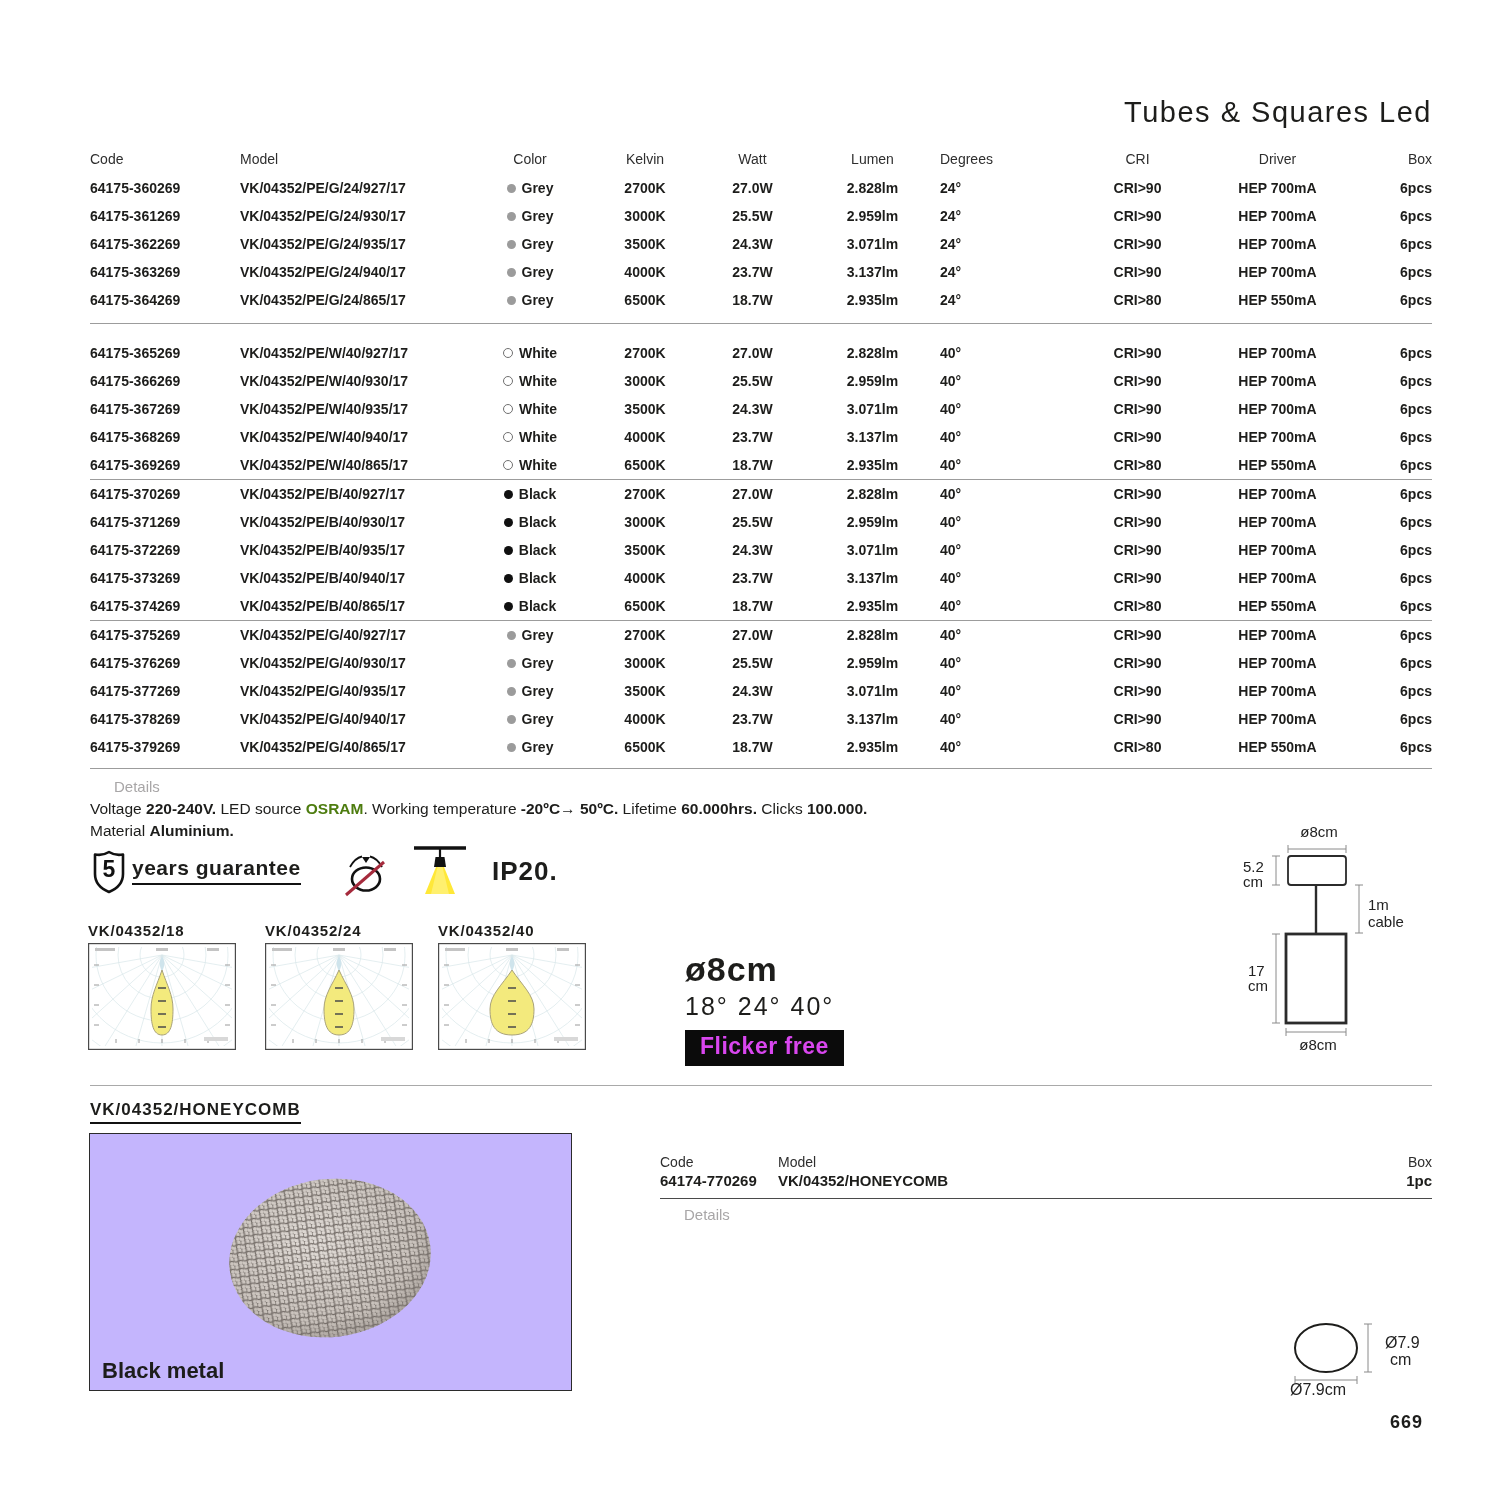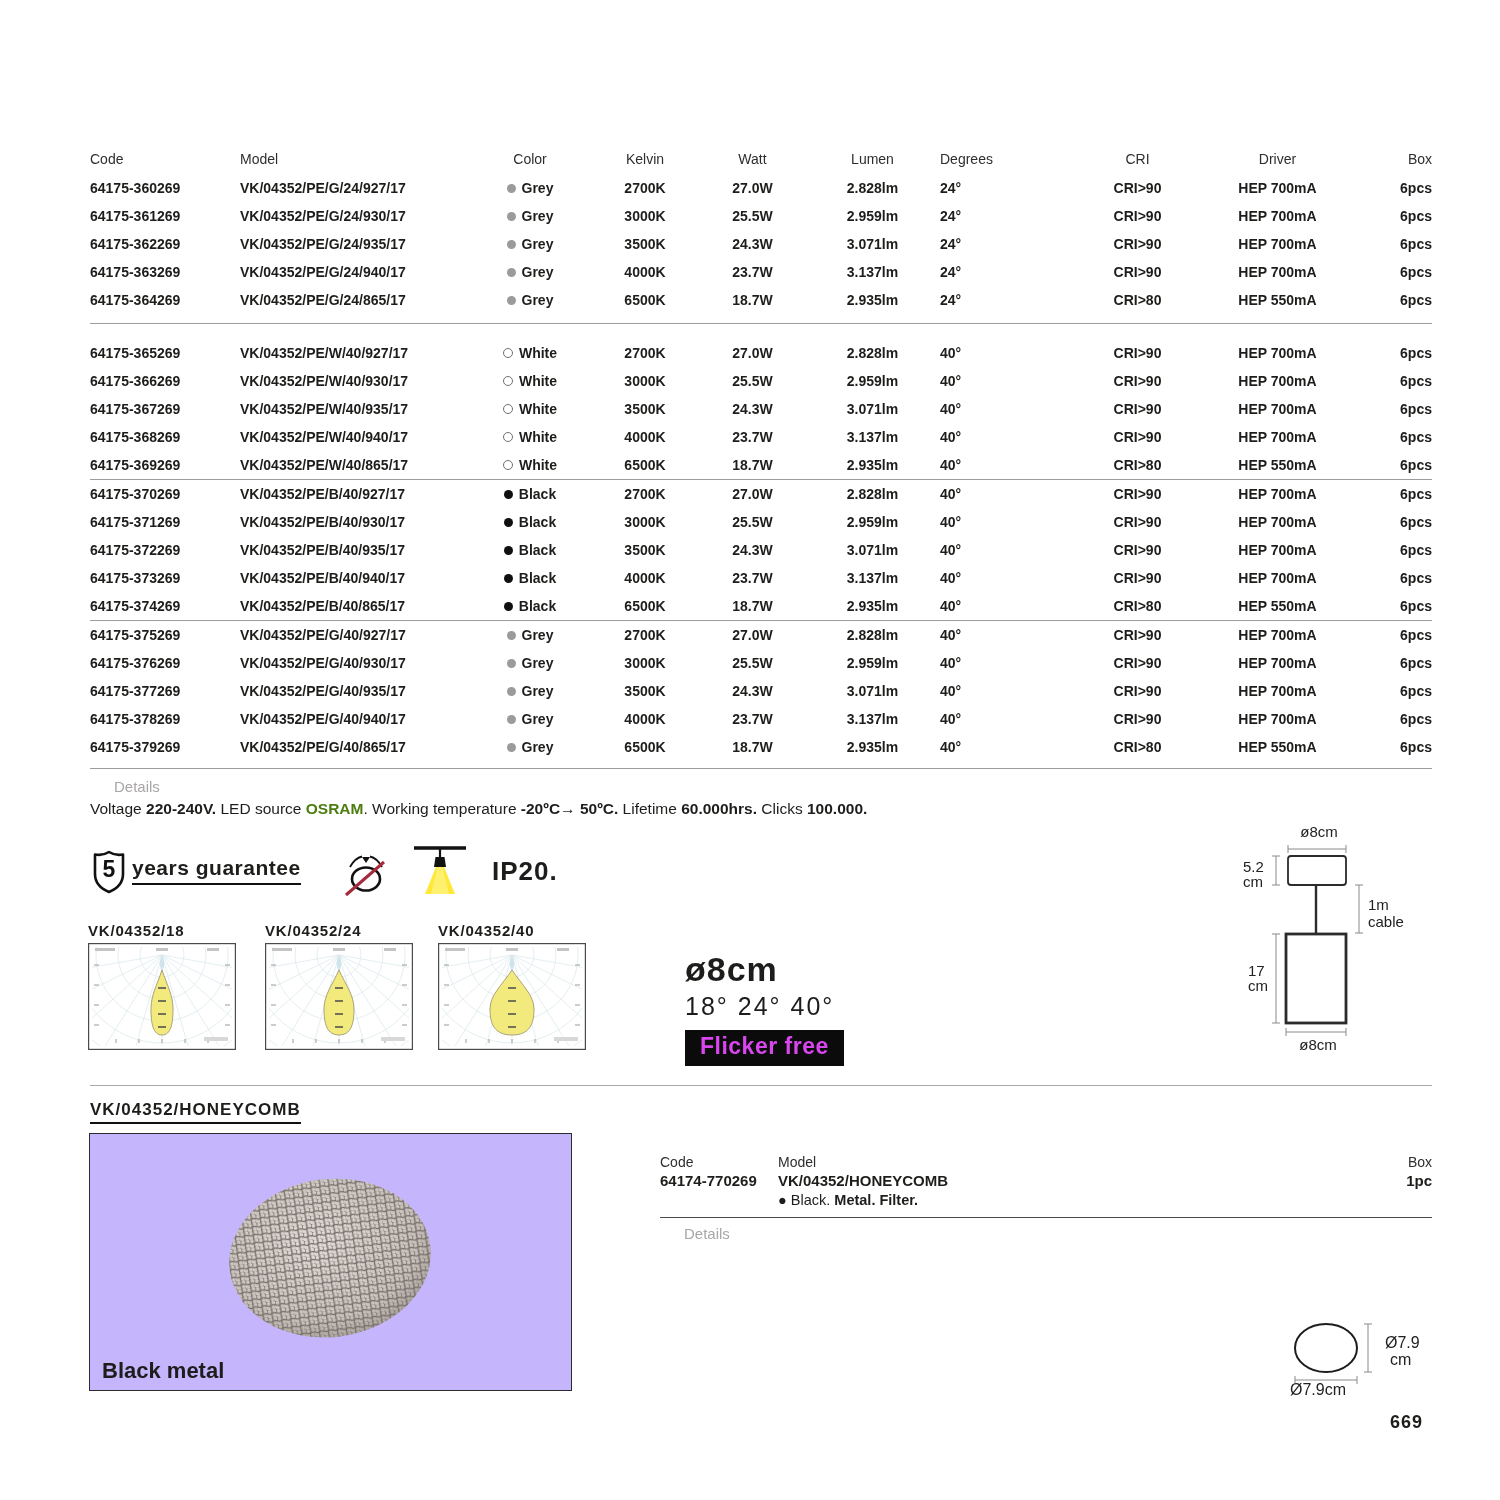--- a/index.html
+++ b/index.html
@@ -98,20 +98,21 @@
   .c-dia-h{left:1290px;top:1382px;width:80px;font-size:16px;}
 
   .page-number{position:absolute;left:1390px;top:1412px;font-size:18px;font-weight:bold;
                letter-spacing:1px;}
 </style>
 </head>
 <body>
 
 <div class="page">
 
+  <div class="page-title">Tubes &amp; Squares Led</div>
 
   <div class="ptable">
     <div class="trow thead">
         <div class="cell c0">Code</div>
         <div class="cell c1">Model</div>
         <div class="cell c2">Color</div>
         <div class="cell c3">Kelvin</div>
         <div class="cell c4">Watt</div>
         <div class="cell c5">Lumen</div>
         <div class="cell c6">Degrees</div>
@@ -363,20 +364,21 @@
           <div class="cell c8">HEP 550mA</div>
           <div class="cell c9">6pcs</div>
         </div>
         <div class="sep sep-bottom"></div>
       </div>
   </div>
 
   <div class="details">
     <div class="grey-label">Details</div>
     <div><span>Voltage </span><span class="seg-b">220-240V.</span><span> LED source </span><span class="seg-orange">OSRAM</span><span>. Working temperature </span><span class="seg-b">-20ºC→ 50ºC.</span><span> Lifetime </span><span class="seg-b">60.000hrs.</span><span> Clicks </span><span class="seg-b">100.000.</span></div>
+    <div><span>Material </span><span class="seg-b">Aluminium.</span></div>
   </div>
 
   <div class="shield-wrap">
     <svg width="42" height="46" viewBox="0 0 42 46">
       <path d="M21 3 C25 5.5 30 6.5 35 5.5 L35 25 C35 34 29.5 39.5 21 43 C12.5 39.5 7 34 7 25 L7 5.5 C12 6.5 17 5.5 21 3 Z" fill="none" stroke="#111" stroke-width="2.6" stroke-linejoin="round"></path>
     </svg>
     <div class="shield-num">5</div>
   </div>
   <div class="guarantee-label">years guarantee</div>
 
@@ -609,21 +611,20 @@
     <div class="hc-row">
       <div class="hc-col-code">Code</div>
       <div class="hc-col-model">Model</div>
       <div class="hc-col-box">Box</div>
     </div>
     <div class="hc-row hc-vals">
       <div class="hc-col-code">64174-770269</div>
       <div class="hc-col-model">VK/04352/HONEYCOMB</div>
       <div class="hc-col-box">1pc</div>
     </div>
-    <div class="hc-finish"><span>● Black. </span><span class="seg-b">Metal. Filter.</span></div>
     <div class="hc-sep"></div>
     <div class="grey-label hc-details-label">Details</div>
   </div>
 
   <svg class="circle-svg" width="175" height="100" viewBox="0 0 175 100">
     <ellipse cx="46" cy="36" rx="31" ry="24" fill="none" stroke="#1d1d1b" stroke-width="2"></ellipse>
     <g stroke="#8a8a8a" stroke-width="1">
       <line x1="88" y1="12" x2="88" y2="60"></line>
         <line x1="84" y1="12" x2="92" y2="12"></line>
         <line x1="84" y1="60" x2="92" y2="60"></line>

